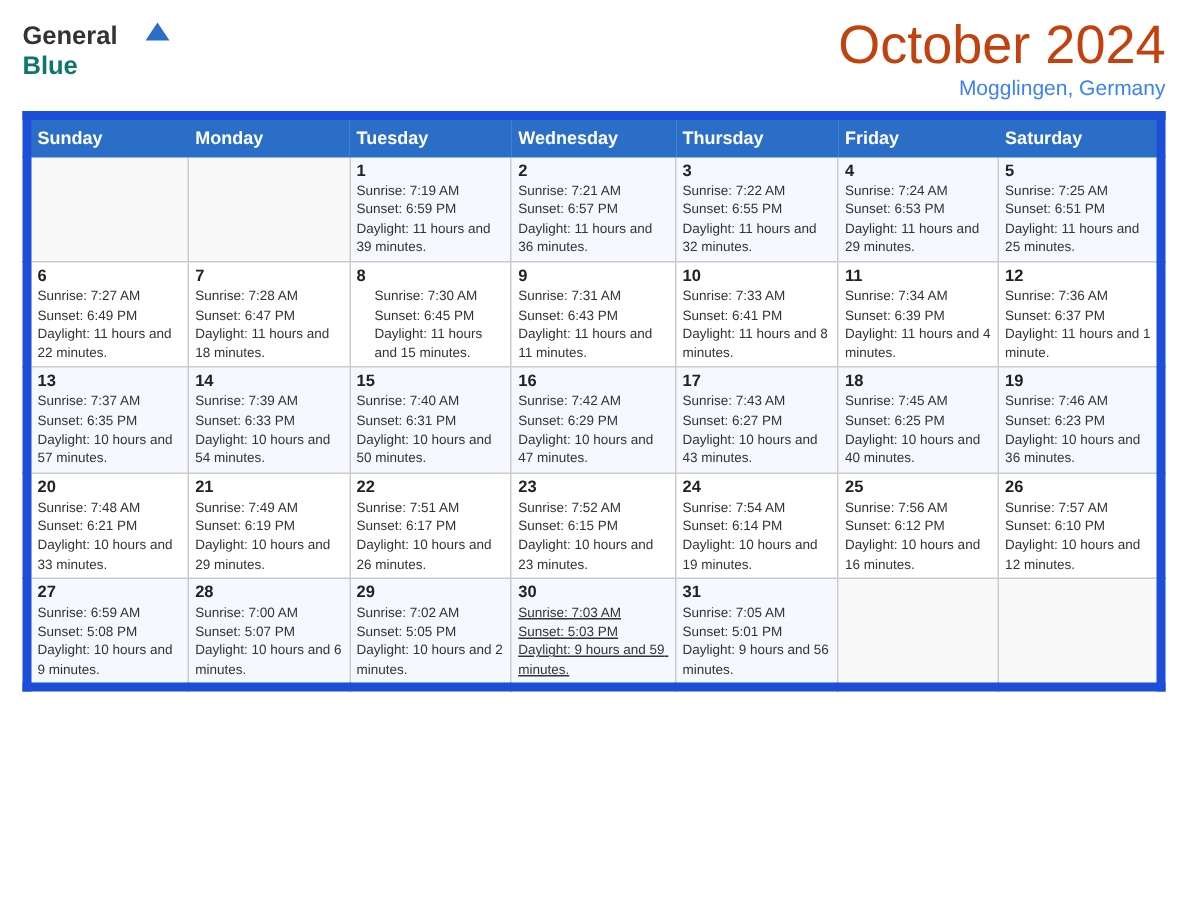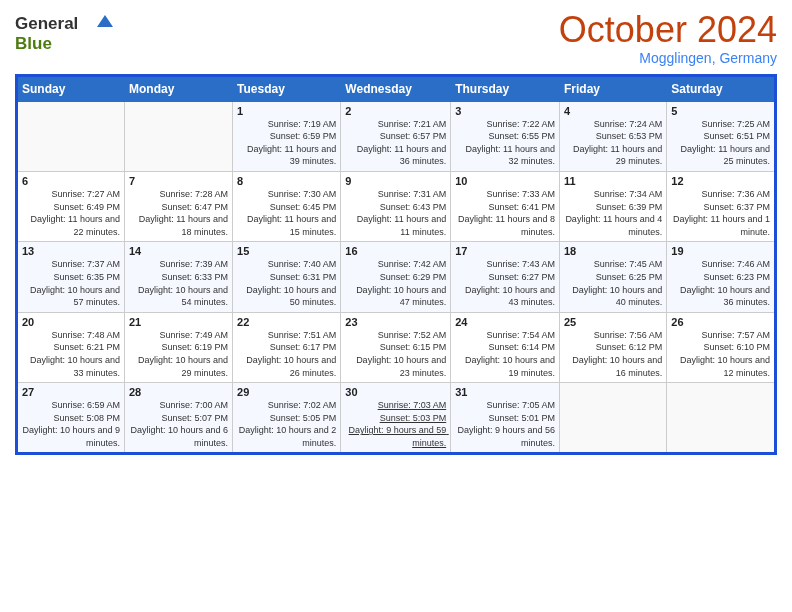--- a/index.html
+++ b/index.html
@@ -38,21 +38,21 @@
       color: #c2410c;
       line-height: 1.1;
     }
     .location {
       font-size: 14px;
       color: #3b82f6;
     }
     .calendar {
       width: 100%;
       border-collapse: collapse;
-      border: 3px solid #1d4ed8;
+      border: 6px solid #1d4ed8;
     }
     .calendar th {
       background: #2a6ec7;
       color: #fff;
       font-size: 12px;
       font-weight: bold;
       padding: 5px 4px;
       text-align: left;
       border: 1px solid #2a6ec7;
     }
@@ -77,41 +77,40 @@
       font-size: 11px;
       font-weight: bold;
       color: #222;
       display: block;
       margin-bottom: 1px;
     }
     .day-info {
       font-size: 9px;
       color: #333;
       line-height: 1.4;
-      text-align: right;
     }
     .empty-cell {
       background: #f9f9f9 !important;
     }
   </style>
 </head>
 <body>
 
 <div class="page">
   <div class="header">
     <div class="logo">
       <div>
         <div style="display:flex;align-items:center;gap:15px;">
           <span class="logo-general" style="font-size:17px;font-weight:bold;color:#333;">General</span>
           <svg width="20" height="20" viewBox="0 0 20 20" style="margin-left:2px;margin-top:-2px;">
             <polygon points="10,2 18,14 2,14" fill="#2a6ec7"></polygon>
           </svg>
         </div>
         <div>
-          <span class="logo-blue" style="font-size:17px;font-weight:bold;color:#4d7c0f;">Blue</span>
+          <span class="logo-blue" style="font-size:17px;font-weight:bold;color:#0f766e;">Blue</span>
         </div>
       </div>
     </div>
     <div class="title-block">
       <div class="month-title">October 2024</div>
       <div class="location">Mogglingen, Germany</div>
     </div>
   </div>
 
   <table class="calendar">
@@ -169,21 +168,21 @@
 Daylight: 11 hours and 22 minutes.</div>
           </td>
           <td>
             <span class="day-num">7</span>
             <div class="day-info" style="white-space: pre-wrap;">Sunrise: 7:28 AM
 Sunset: 6:47 PM
 Daylight: 11 hours and 18 minutes.</div>
           </td>
           <td>
             <span class="day-num">8</span>
-            <div class="day-info" style="white-space: pre-wrap;">Sunrise: 7:30 AM
+            <div class="day-info" style="white-space: pre-wrap; margin-left: 12px;">Sunrise: 7:30 AM
 Sunset: 6:45 PM
 Daylight: 11 hours and 15 minutes.</div>
           </td>
           <td>
             <span class="day-num">9</span>
             <div class="day-info" style="white-space: pre-wrap;">Sunrise: 7:31 AM
 Sunset: 6:43 PM
 Daylight: 11 hours and 11 minutes.</div>
           </td>
           <td>

